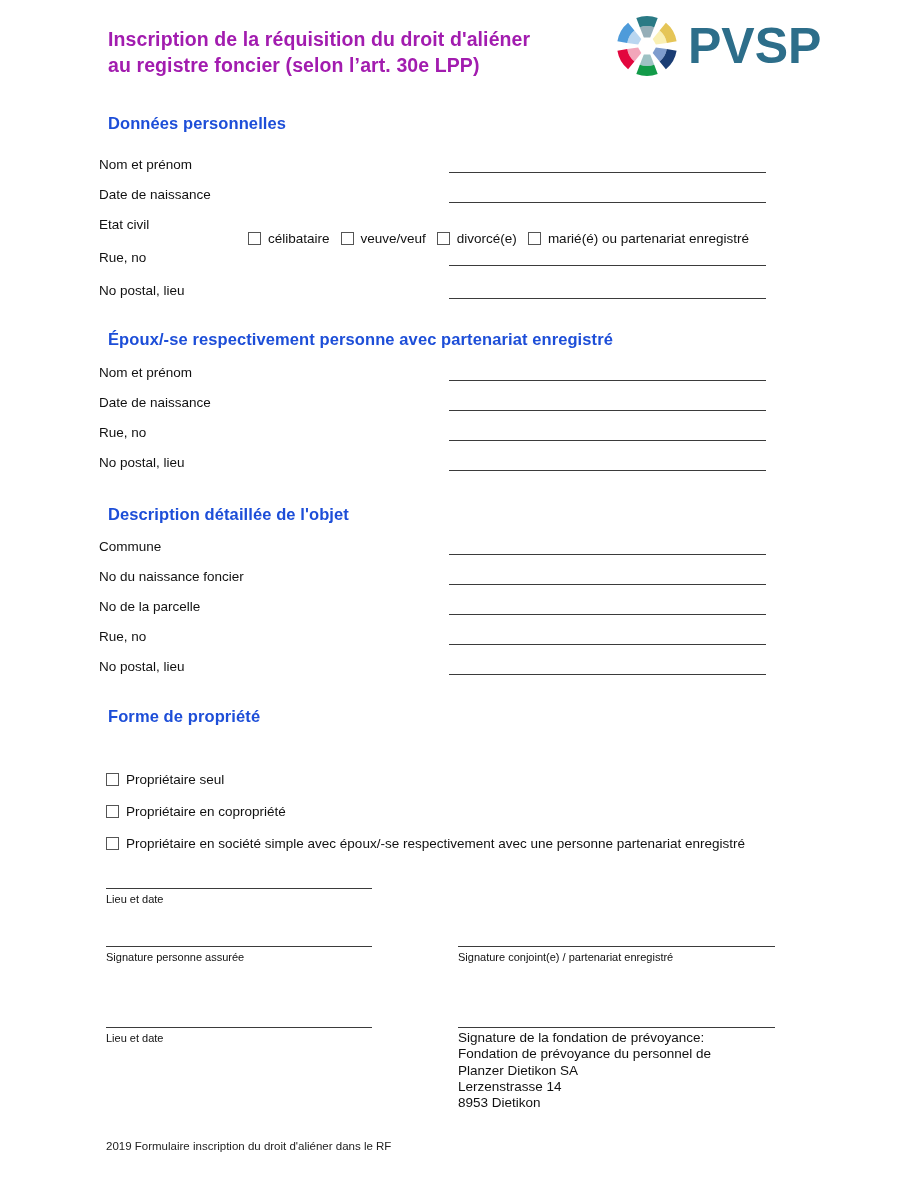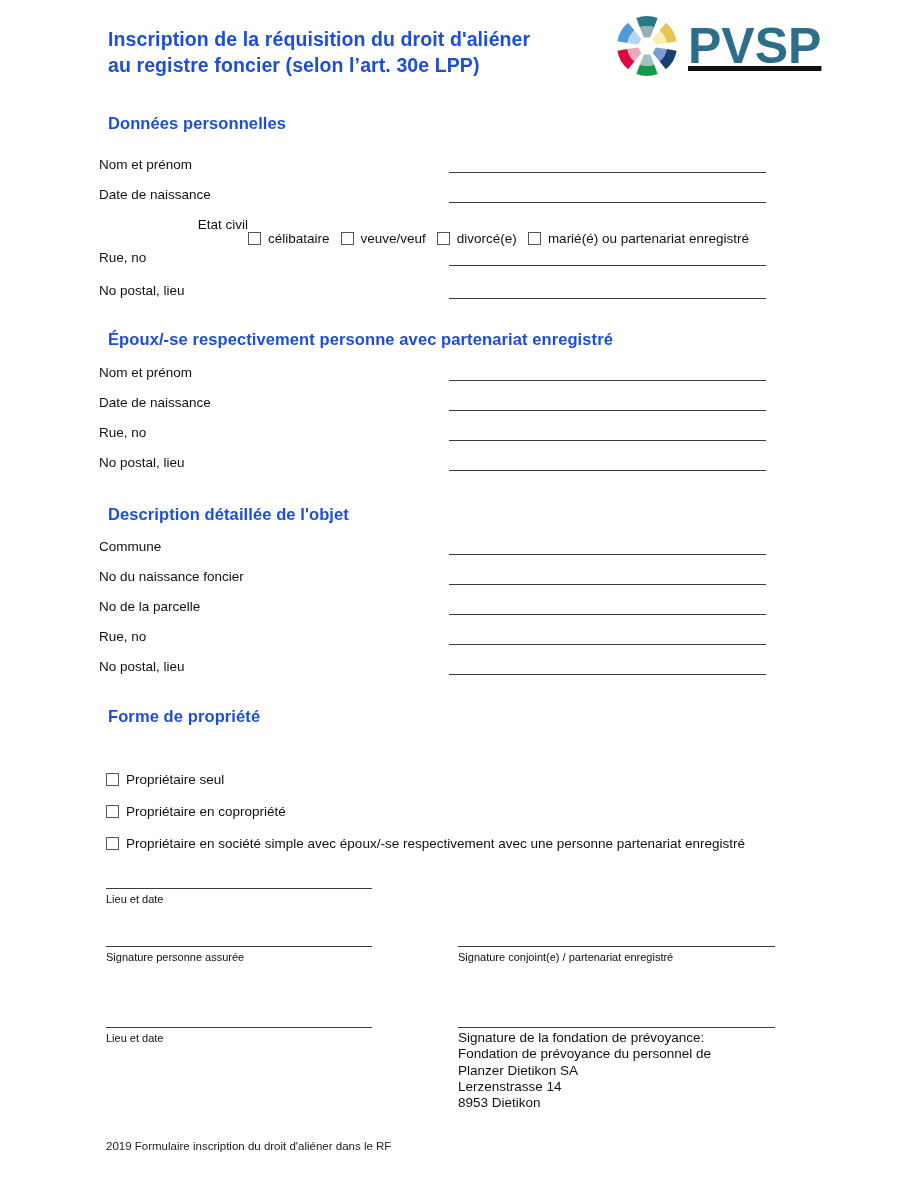--- a/index.html
+++ b/index.html
@@ -9,25 +9,25 @@
     background:#ffffff;
     font-family:"Liberation Sans", sans-serif;
     color:#111;
     overflow:hidden;
     margin:0 auto;
   }
   
   .title{
     position:absolute;left:108px;top:26px;
     font-size:19.5px;font-weight:bold;line-height:26px;
-    color:#1d4ed8;letter-spacing:.1px;
+    color:#a21caf;letter-spacing:.1px;
   }
   .logo{
     position:absolute;left:615px;top:14px;
-    display:flex;align-items:center;text-decoration:underline;
+    display:flex;align-items:center;
   }
   .logo svg{width:64px;height:64px;display:block;}
   .logo-text{
     font-size:50px;font-weight:bold;color:#2D6E8A;
     letter-spacing:0px;margin-left:9px;line-height:64px;
   }
   
   .sec-heading{
     position:absolute;left:108px;
     font-size:16.5px;font-weight:bold;color:#1d4ed8;
@@ -51,21 +51,21 @@
     display:flex;align-items:center;
     margin-right:11px;font-size:13.5px;line-height:17px;
     white-space:nowrap;
     margin-top:28px;
   }
   .cb{
     width:13px;height:13px;background:#fff;
     border:1.7px solid #555;flex-shrink:0;
     margin-right:7px;box-sizing:border-box;
   }
-  .flabel-narrow{width:149px;text-align:right;}
+  .flabel-narrow{width:149px;}
   .own-row{
     position:absolute;left:106px;width:690px;
     display:flex;align-items:center;height:17px;margin-top:32px;
   }
   
   .sigblock{position:absolute;}
   .sigline{height:15px;border-bottom:1.5px solid #3B3B3B;}
   .siglabel{font-size:11px;line-height:17px;margin-top:2px;white-space:nowrap;}
   .addr{font-size:13.5px;line-height:16.3px;margin-top:2px;white-space:nowrap;}
   .footer{

